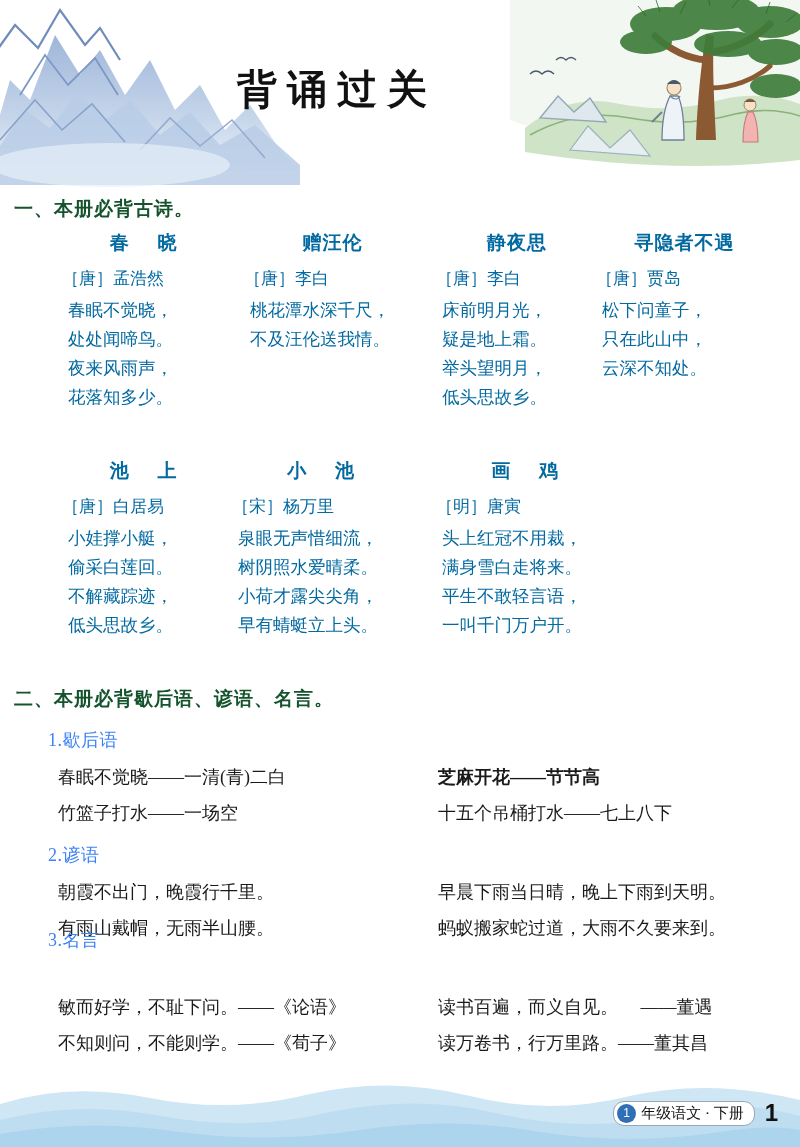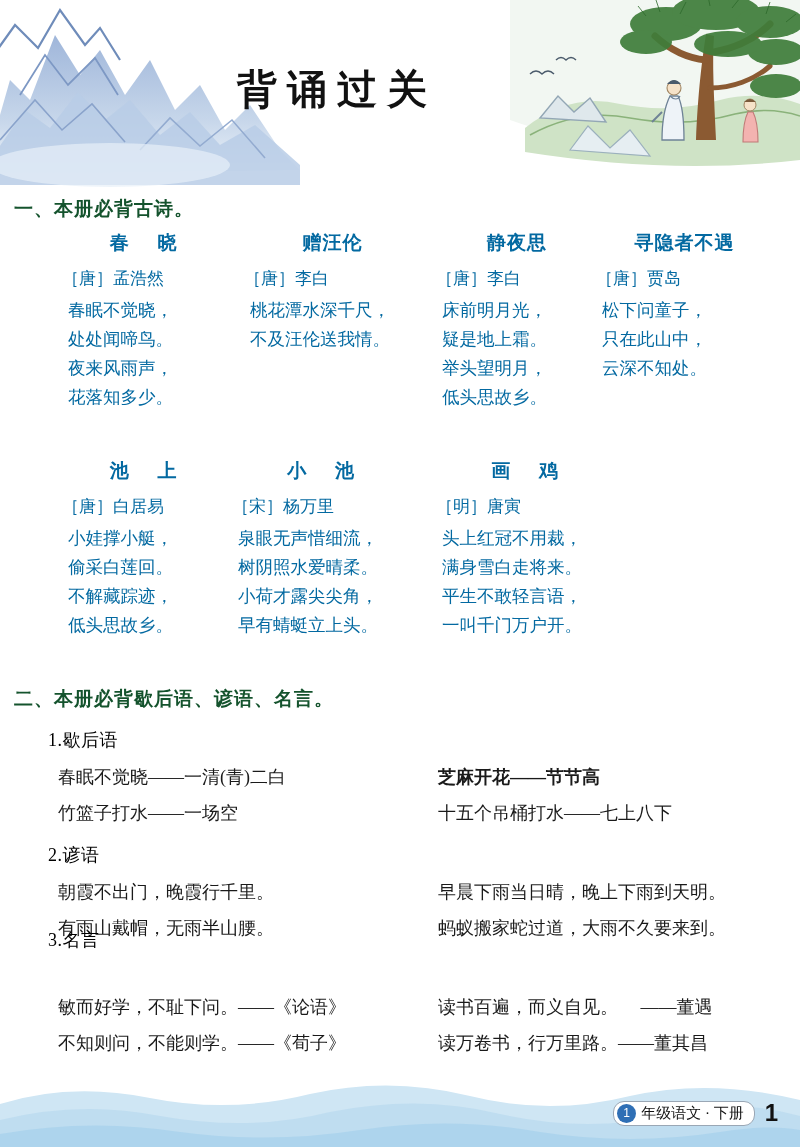--- a/index.html
+++ b/index.html
@@ -114,21 +114,21 @@
   #poem3 { left: 592px; top: 228px; width: 185px; }
   
   #poem4 { left: 58px;  top: 456px; width: 170px; }
   #poem5 { left: 228px; top: 456px; width: 185px; }
   #poem6 { left: 432px; top: 456px; width: 185px; }
 
   
   .subsection {
     position: absolute;
     font-size: 18px;
-    color: #000000;
+    color: #3b82f6;
   }
   .subsection-label {
     font-weight: normal;
     font-size: 18px;
     letter-spacing: 0.5px;
   }
   .saying-row {
     position: absolute;
     font-size: 18px;
     white-space: nowrap;

